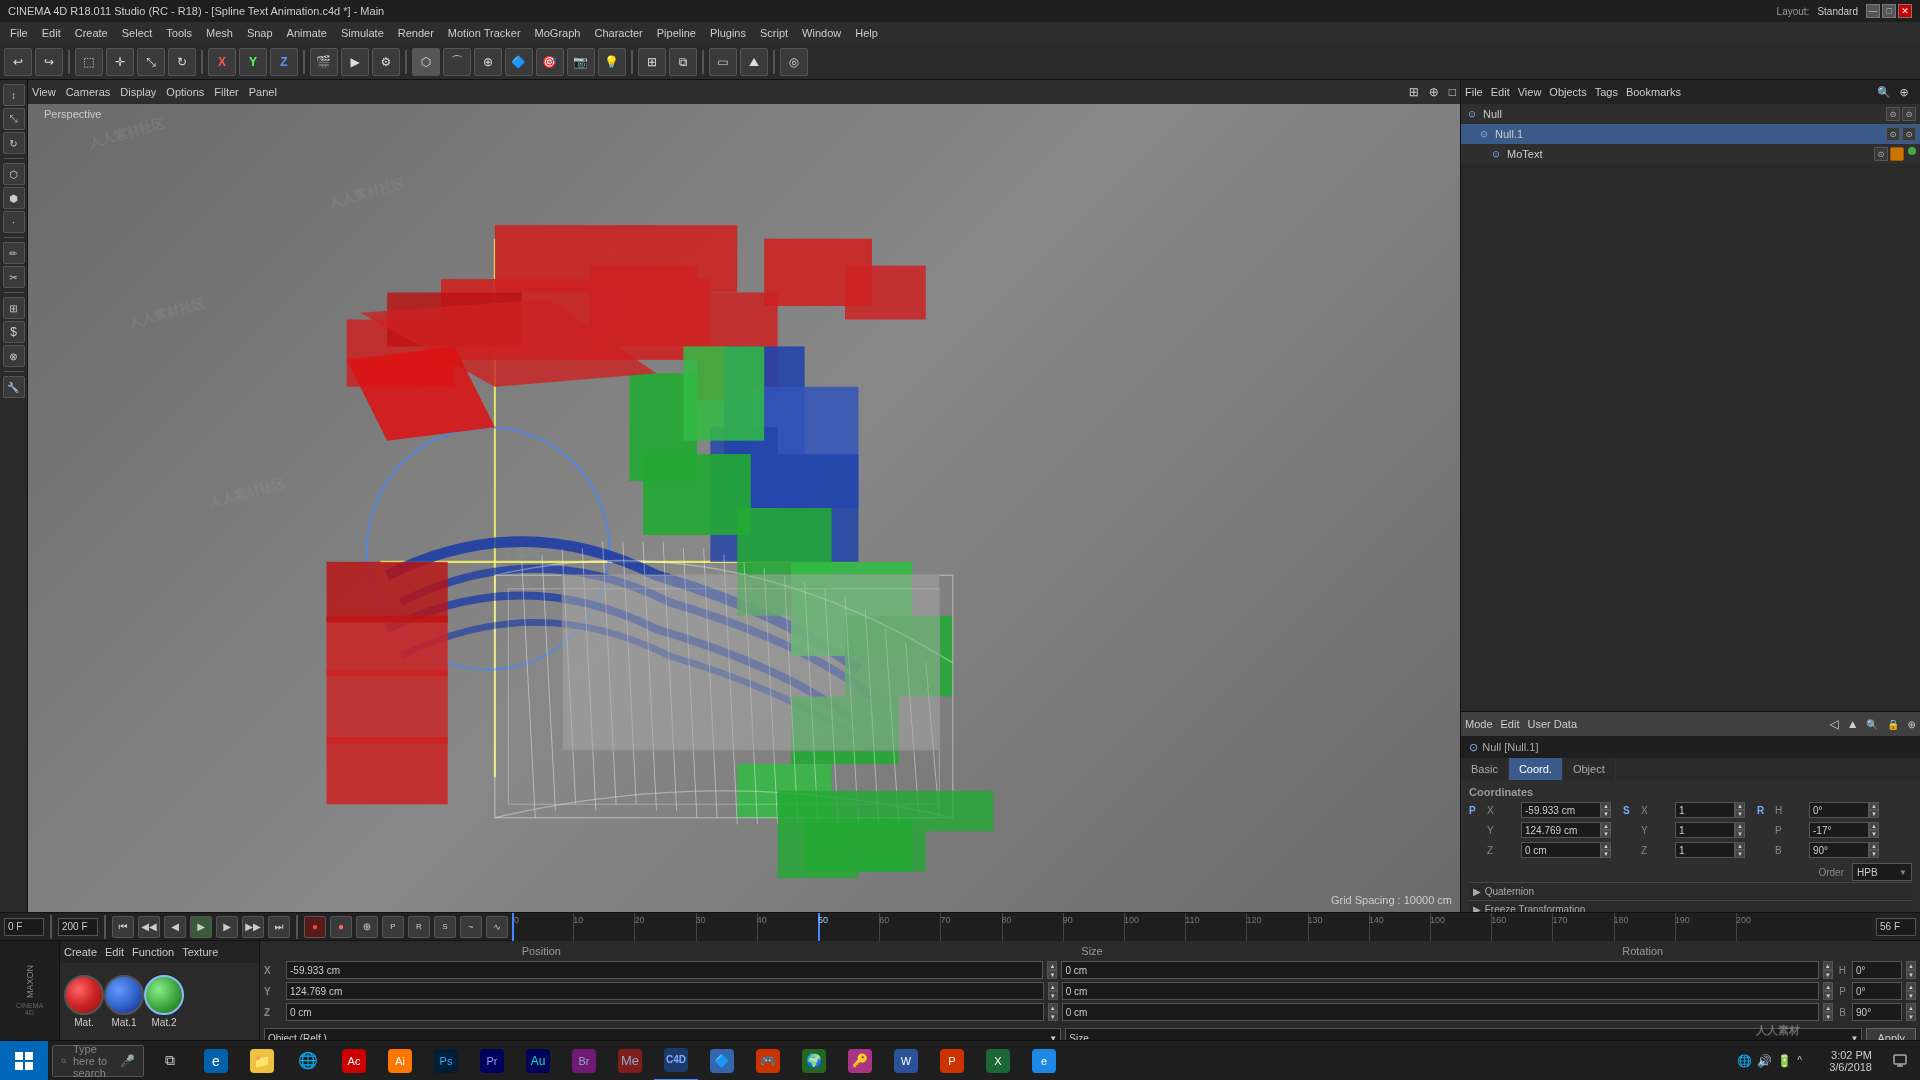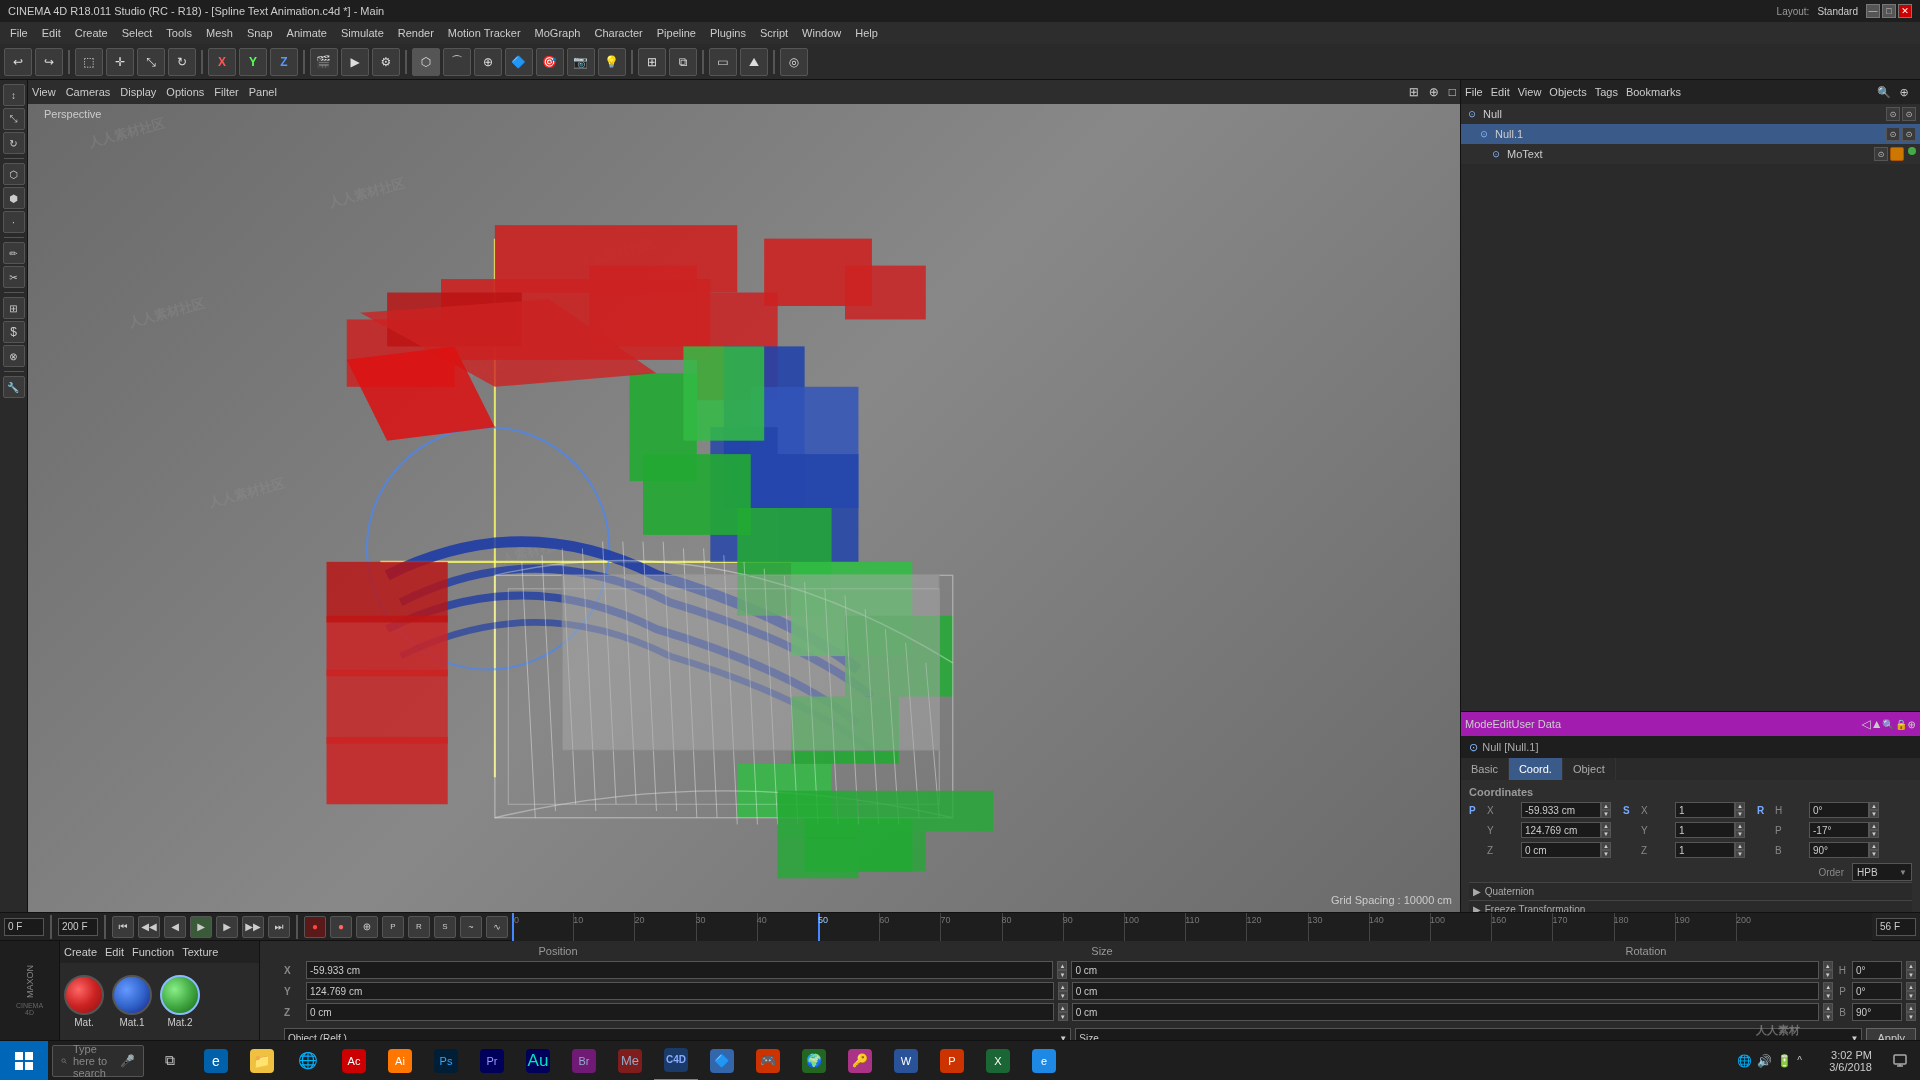--- a/index.html
+++ b/index.html
@@ -244,24 +244,25 @@
     }
 
     
     #attr-panel {
       height: 200px;
       display: flex;
       flex-direction: column;
     }
     #attr-toolbar {
       height: 24px;
-      background: #a21caf;
+      background: #404040;
       display: flex;
       align-items: center;
       padding: 0 4px;
+      gap: 8px;
     }
     #attr-toolbar span {
       font-size: 11px;
       color: #ccc;
       cursor: pointer;
     }
     #attr-object-name {
       height: 22px;
       background: #1e1e1e;
       display: flex;
@@ -414,21 +415,20 @@
     #material-toolbar span {
       font-size: 11px;
       color: #ccc;
       cursor: pointer;
     }
     #material-list {
       flex: 1;
       display: flex;
       align-items: center;
       padding: 4px;
-      gap: 8px;
     }
     .mat-item {
       display: flex;
       flex-direction: column;
       align-items: center;
       gap: 2px;
       cursor: pointer;
     }
     .mat-preview {
       width: 40px;
@@ -444,21 +444,20 @@
       border-color: #88bbff;
     }
 
     
     #position-panel {
       flex: 1;
       background: #2a2a2a;
       display: flex;
       flex-direction: column;
       padding: 4px;
-      margin-left: 20px;
     }
     #pos-headers {
       display: flex;
       gap: 4px;
       margin-bottom: 4px;
     }
     .pos-header {
       flex: 1;
       text-align: center;
       color: #999;
@@ -1309,21 +1308,21 @@
     <div class="taskbar-app">
       <div class="app-icon" style="background:#ff7700;color:#fff;font-size:11px;">Ai</div>
     </div>
     <div class="taskbar-app">
       <div class="app-icon" style="background:#001e36;color:#31a8ff;font-size:11px;">Ps</div>
     </div>
     <div class="taskbar-app">
       <div class="app-icon" style="background:#00005b;color:#9999ff;font-size:11px;">Pr</div>
     </div>
     <div class="taskbar-app">
-      <div class="app-icon" style="background:#00005b;color:#00e4bb;font-size:17px;">Au</div>
+      <div class="app-icon" style="background:#00005b;color:#00e4bb;font-size:12px;">Au</div>
     </div>
     <div class="taskbar-app">
       <div class="app-icon" style="background:#701a75;color:#8faacc;font-size:11px;">Br</div>
     </div>
     <div class="taskbar-app">
       <div class="app-icon" style="background:#7f1d1d;color:#8faacc;font-size:13px;">Me</div>
     </div>
     <div class="taskbar-app" style="border-bottom:2px solid #4488ff;">
       <div class="app-icon" style="background:#1a3a6a;color:#88aaff;font-size:10px;font-weight:bold;">C4D</div>
     </div>

